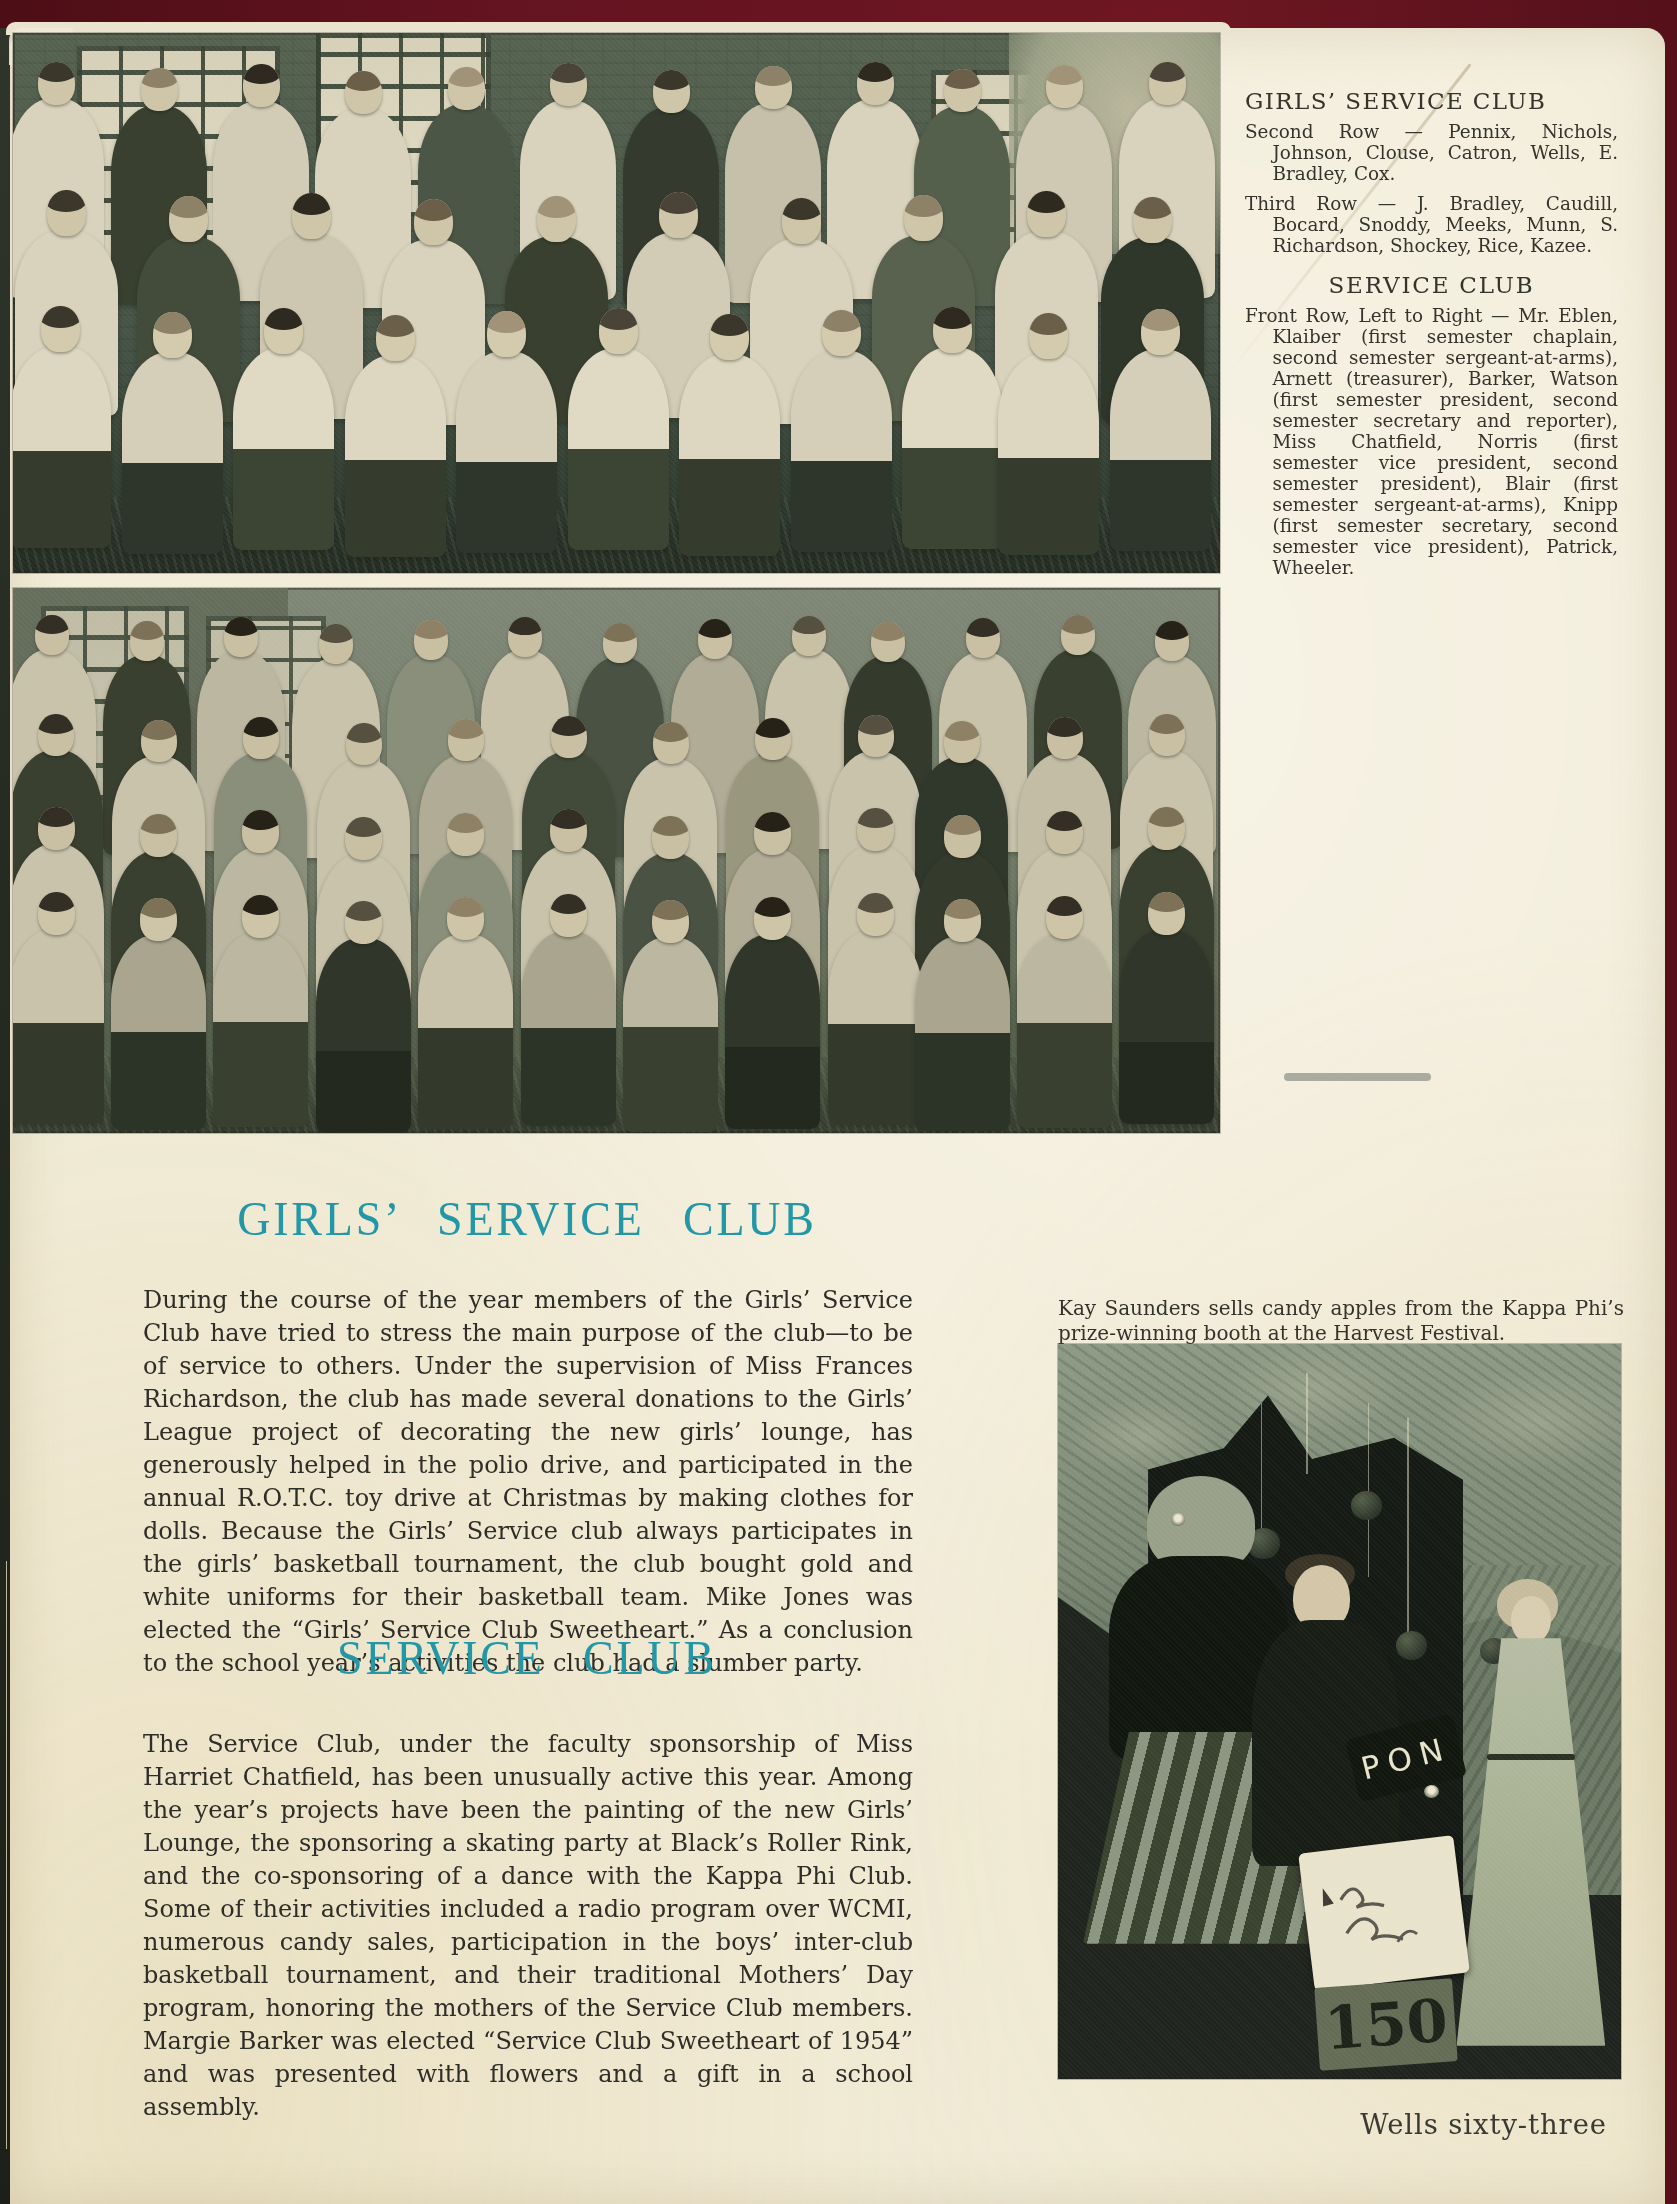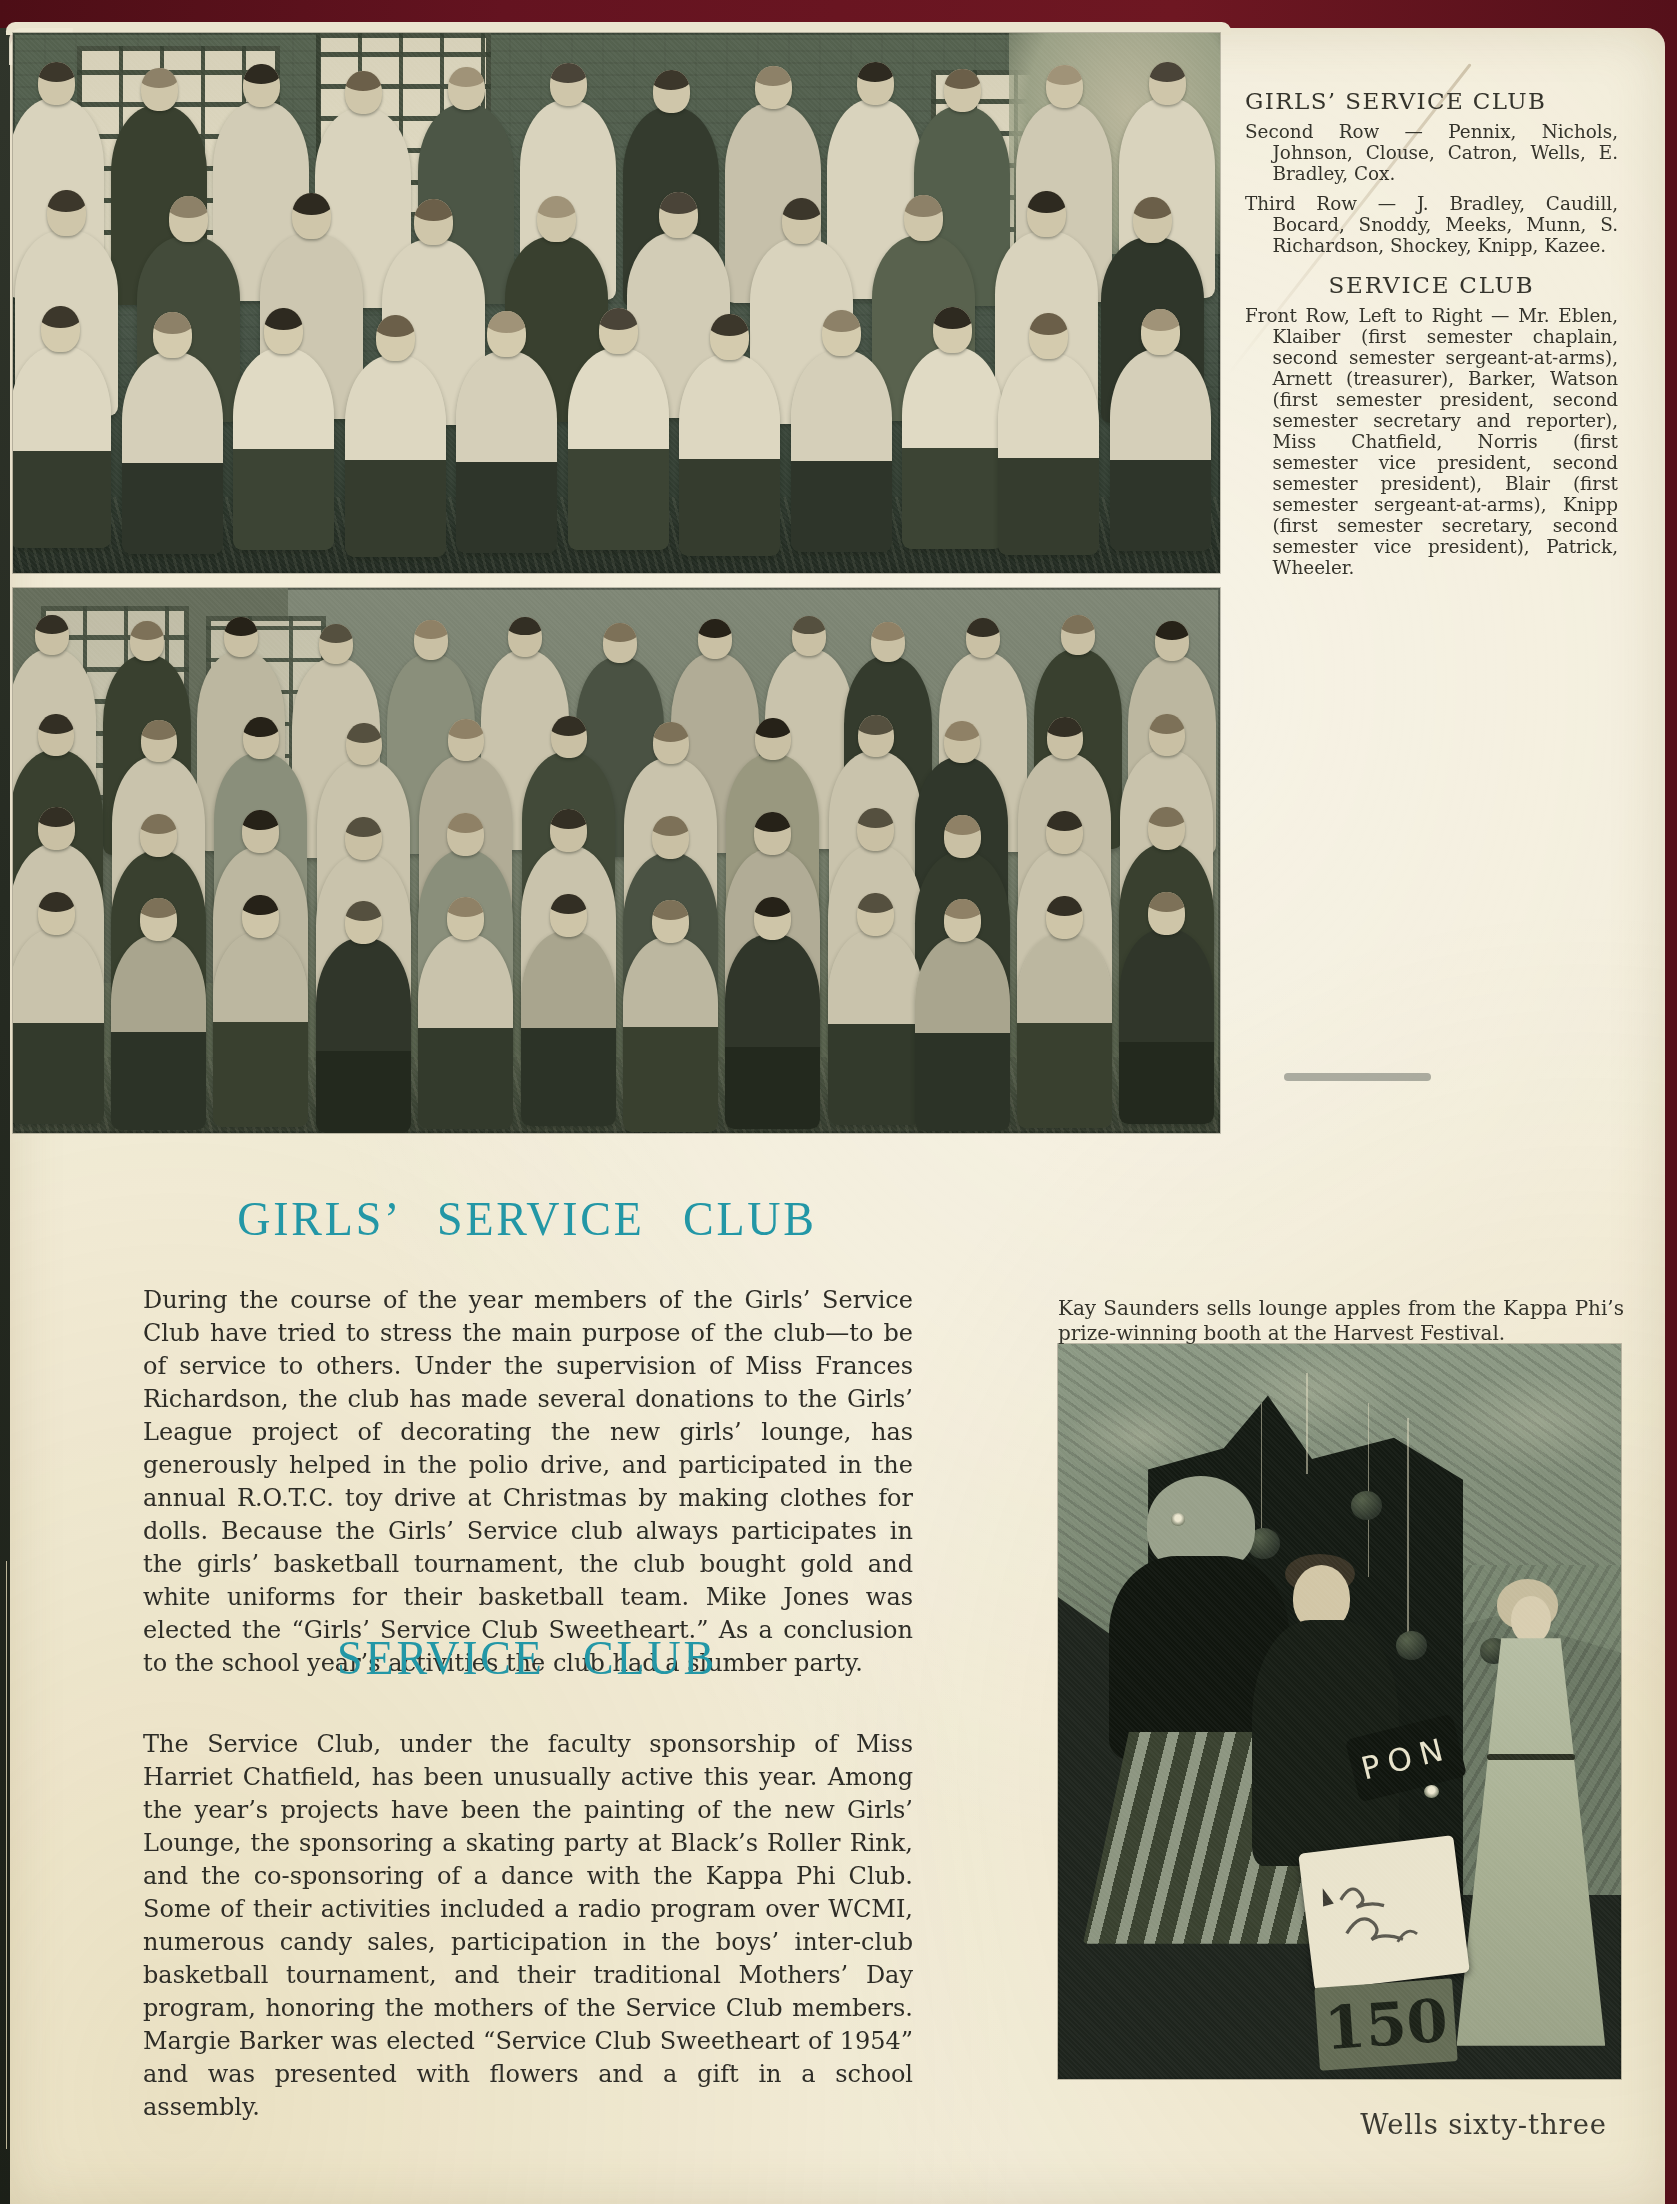--- a/index.html
+++ b/index.html
@@ -635,32 +635,32 @@
           <div class="p-hair" style="background: rgb(125, 113, 88);"></div>
         </div>
         <div class="p-torso" style="background: linear-gradient(rgb(48, 54, 42) 0px, rgb(48, 54, 42) 58%, rgb(35, 41, 30) 58%, rgb(35, 41, 30) 100%);"></div>
       </div>
     </div>
 </div>
 
 <div class="sidebar">
   <h3 class="cap-title">GIRLS’ SERVICE CLUB</h3>
   <p class="cap-row">Second Row — Pennix, Nichols, Johnson, Clouse, Catron, Wells, E. Bradley, Cox.</p>
-  <p class="cap-row">Third Row — J. Bradley, Caudill, Bocard, Snoddy, Meeks, Munn, S. Richardson, Shockey, Knipp, Kazee.</p>
+  <p class="cap-row">Third Row — J. Bradley, Caudill, Bocard, Snoddy, Meeks, Munn, S. Richardson, Shockey, Rice, Kazee.</p>
   <h3 class="cap-title centered">SERVICE  CLUB</h3>
   <p class="cap-row">Front Row, Left to Right — Mr. Eblen, Klaiber (first semester chaplain, second semester sergeant-at-arms), Arnett (treasurer), Barker, Watson (first semester president, second semester secretary and reporter), Miss Chatfield, Norris (first semester vice president, second semester president), Blair (first semester sergeant-at-arms), Knipp (first semester secretary, second semester vice president), Patrick, Wheeler.</p>
 </div>
 <div class="smudge"></div>
 
 <h1 class="teal-heading" id="heading-girls">GIRLS’  SERVICE  CLUB</h1>
 <p class="article" id="article-girls">During the course of the year members of the Girls’ Service Club have tried to stress the main purpose of the club—to be of service to others. Under the supervision of Miss Frances Richardson, the club has made several donations to the Girls’ League project of decorating the new girls’ lounge, has generously helped in the polio drive, and participated in the annual R.O.T.C. toy drive at Christmas by making clothes for dolls. Because the Girls’ Service club always participates in the girls’ basketball tournament, the club bought gold and white uniforms for their basketball team. Mike Jones was elected the “Girls’ Service Club Sweetheart.”  As a conclusion to the school year’s activities the club had a slumber party.</p>
 <h1 class="teal-heading" id="heading-service">SERVICE  CLUB</h1>
 <p class="article" id="article-service">The Service Club, under the faculty sponsorship of Miss Harriet Chatfield, has been unusually active this year. Among the year’s projects have been the painting of the new Girls’ Lounge, the sponsoring a skating party at Black’s Roller Rink, and the co-sponsoring of a dance with the Kappa Phi Club. Some of their activities included a radio program over WCMI, numerous candy sales, participation in the boys’ inter-club basketball tournament, and their traditional Mothers’ Day program, honoring the mothers of the Service Club members. Margie Barker was elected “Service Club Sweetheart of 1954” and was presented with flowers and a gift in a school assembly.</p>
 
-<p class="harvest-caption">Kay Saunders sells lounge apples from the Kappa Phi’s prize-winning booth at the Harvest Festival.</p>
+<p class="harvest-caption">Kay Saunders sells candy apples from the Kappa Phi’s prize-winning booth at the Harvest Festival.</p>
 
 <div class="photo" id="photo-harvest">
   <div class="leaf-band"></div>
   <div class="leaf-col"></div>
   <div class="booth-dark"></div>
   <div class="h-string" style="left:36%;top:8%;height:138px;"></div>
   <div class="h-string" style="left:44%;top:4%;height:101px;"></div>
   <div class="h-string" style="left:55%;top:8%;height:174px;"></div>
   <div class="h-string" style="left:62%;top:10%;height:230px;"></div>
   <div class="h-apple" style="left:33.5%;top:25%;width:33px;height:31px;"></div>

